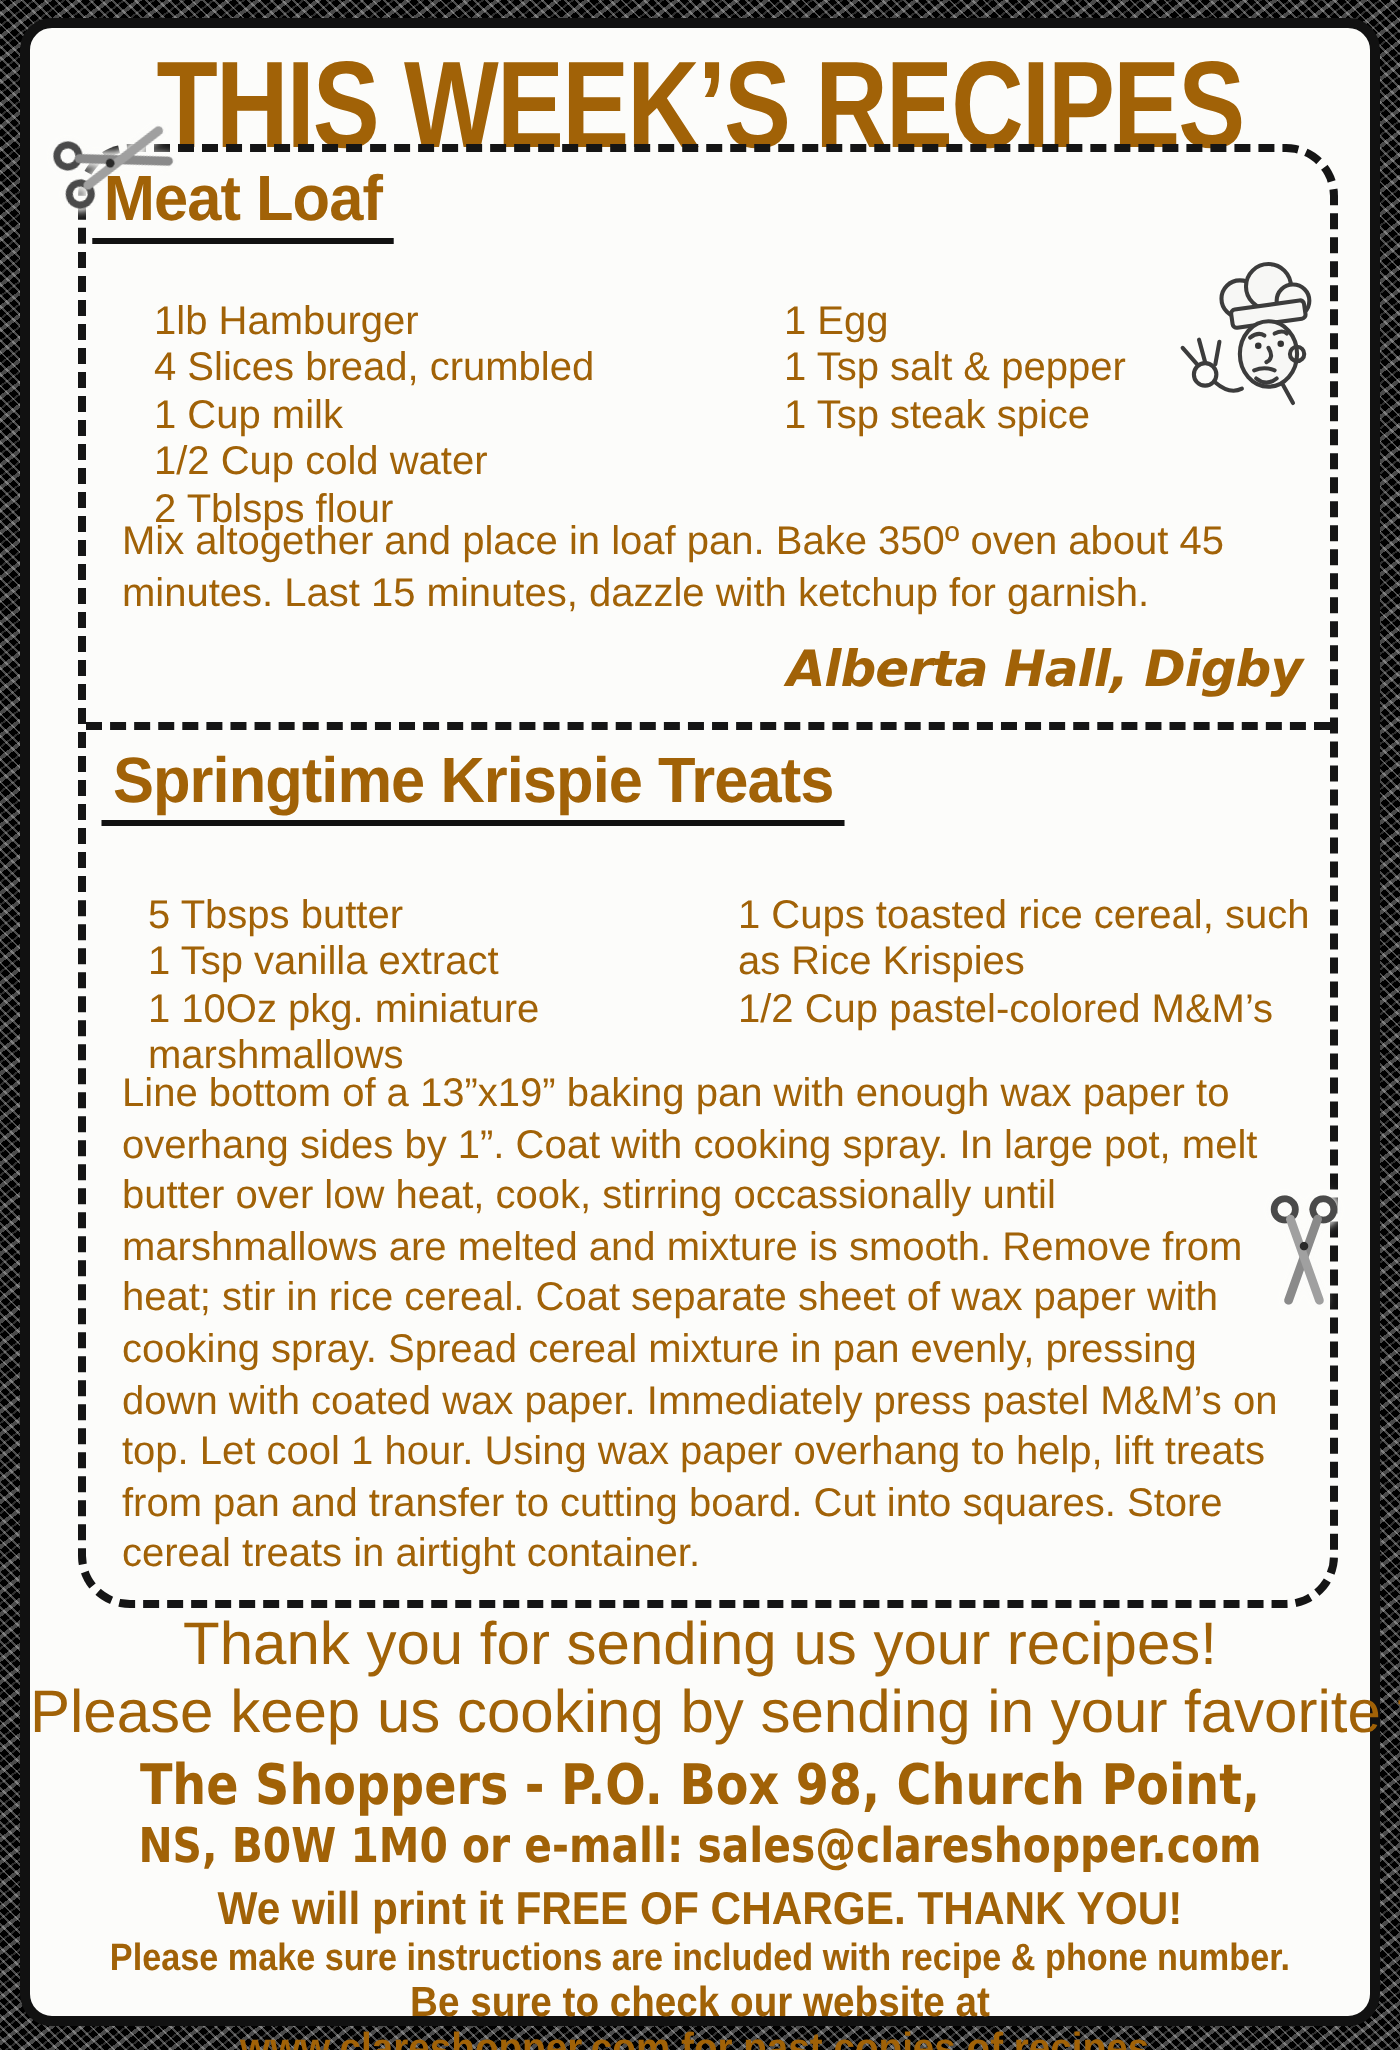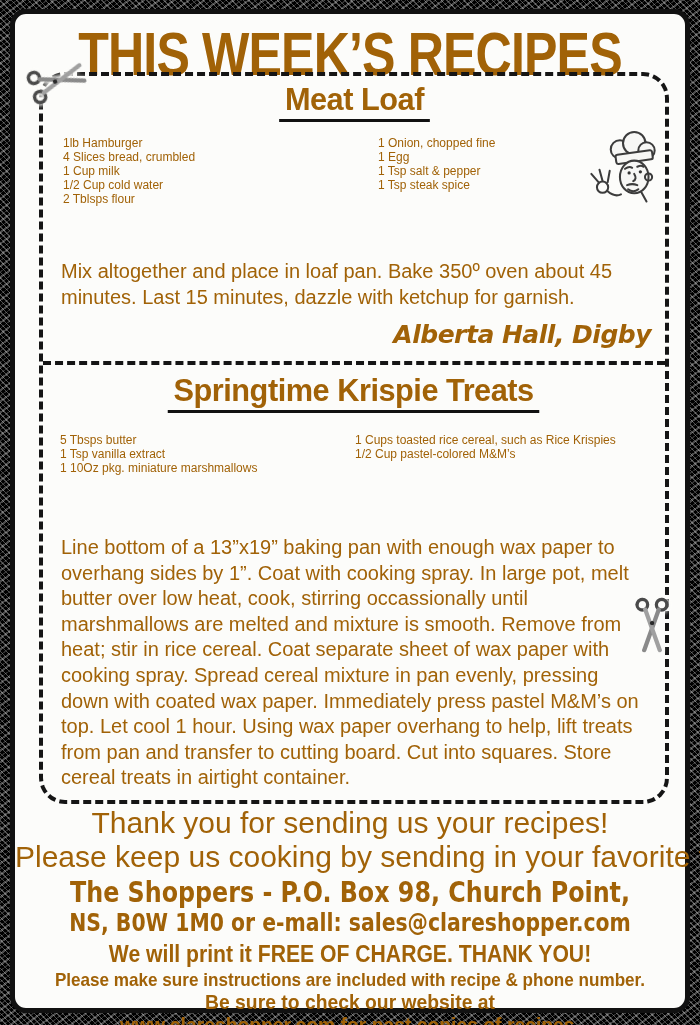--- a/index.html
+++ b/index.html
@@ -19,28 +19,28 @@
     font-size:57px;font-weight:bold;letter-spacing:-1px;white-space:nowrap;
     transform:scale(0.88,1.08);transform-origin:50% 50%;
   }
   .coupon{
     position:absolute;left:24px;top:58px;width:630px;height:732px;box-sizing:border-box;
     border:4px dashed #151515;border-radius:26px;
   }
   .recipe{position:relative;box-sizing:border-box;}
   .recipe-1{height:285px;}
   .recipe-2{height:444px;border-top:4px dashed #151515;}
-  .recipe-title-wrap{text-align:center;margin:0;padding-top:7px;}
+  .recipe-title-wrap{margin:0;padding-top:7px;}
   .recipe-2 .recipe-title-wrap{padding-top:9px;}
   .recipe-title{
     display:inline-block;font-size:32px;font-weight:bold;letter-spacing:-0.5px;
     border-bottom:3px solid #111;padding:0 6px 2px 6px;line-height:1.05;
     transform:scaleX(0.96);transform-origin:50% 50%;
   }
-  .ing{list-style:none;margin:2px;padding:0;position:absolute;font-size:12px;line-height:1.17;}
+  .ing{list-style:none;margin:16px;padding:0;position:absolute;font-size:20px;line-height:1.17;}
   .r1 .ing-left{left:18px;top:58px;width:300px;}
   .r1 .ing-right{left:333px;top:58px;width:250px;}
   .r2 .ing-left{left:15px;top:66px;width:272px;}
   .r2 .ing-right{left:310px;top:66px;width:305px;}
   .instructions{position:absolute;left:18px;right:20px;margin:0;font-size:20px;line-height:1.30;}
   .r1 .instructions{top:182px;}
   .r2 .instructions{top:170px;line-height:1.28;}
   .attribution{
     position:absolute;right:14px;font-family:"DejaVu Sans", sans-serif;
     font-weight:bold;font-style:italic;font-size:25px;letter-spacing:-0.5px;
@@ -98,21 +98,20 @@
           <span class="recipe-title">Meat Loaf</span>
         </div>
         <ul class="ing ing-left">
           <li>1lb Hamburger</li>
           <li>4 Slices bread, crumbled</li>
           <li>1 Cup milk</li>
           <li>1/2 Cup cold water</li>
           <li>2 Tblsps flour</li>
         </ul>
         <ul class="ing ing-right">
-          <li>1 Onion, chopped fine</li>
           <li>1 Egg</li>
           <li>1 Tsp salt &amp; pepper</li>
           <li>1 Tsp steak spice</li>
         </ul>
 
         <svg class="chef" viewBox="0 0 82 92">
           <g stroke="#3c3c3c" fill="none" stroke-width="2" stroke-linecap="round">
             <circle cx="38" cy="18" r="9" fill="#f7f7f5"></circle>
             <circle cx="52" cy="12" r="11" fill="#f7f7f5"></circle>
             <circle cx="64" cy="19" r="8" fill="#f7f7f5"></circle>

